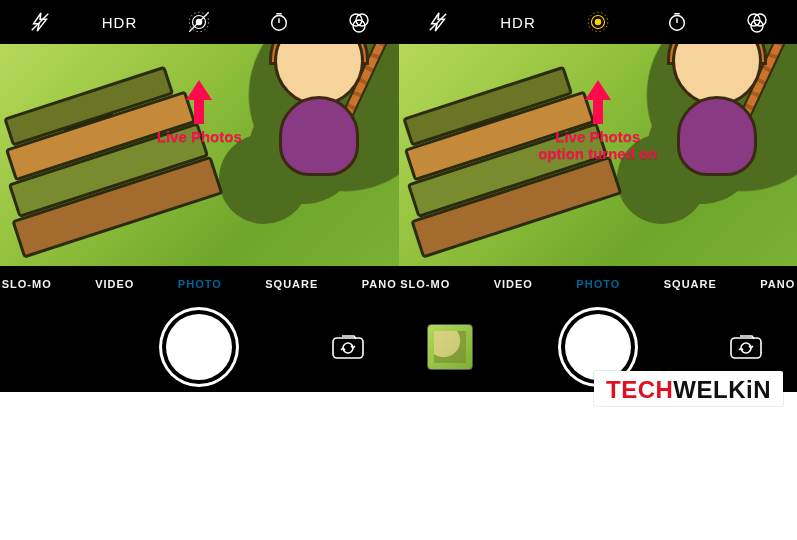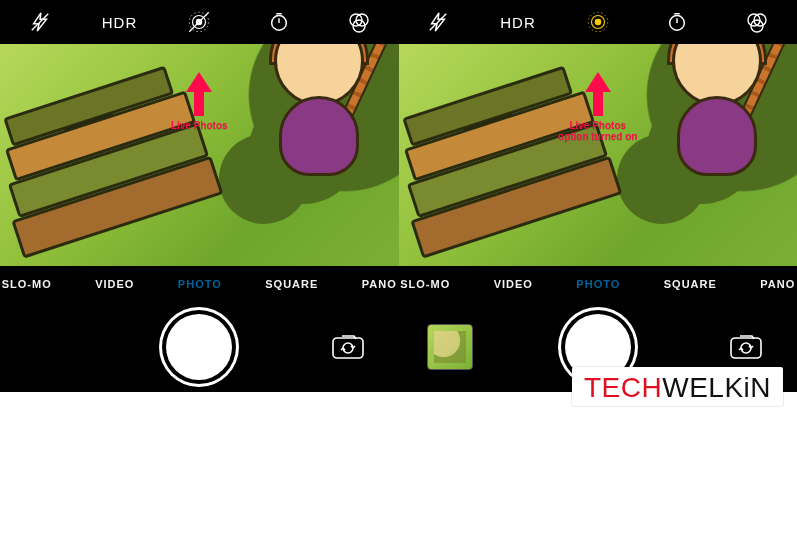--- a/index.html
+++ b/index.html
@@ -100,26 +100,26 @@
     position:absolute; right:0; top:0; width:180px; height:170px;
     background: radial-gradient(circle at 70% 30%, #4e6d1e 0 55%, transparent 56%);
     border-bottom-left-radius: 120px;
   }
   .tree::after{
     content:""; position:absolute; right:40px; top:50px; width:110px; height:110px;
     border-radius:50%; background:#4e6d1e; box-shadow: -40px 30px 0 -10px #4e6d1e;
   }
   .arrow-note {
     position: absolute;
-    top: 28px;
+    top: 36px;
     left: 50%;
     transform: translateX(-90px);
     color: #ff0a4d;
     font-weight: 700;
-    font-size: 10px;
+    font-size: 15px;
     text-align: center;
     text-shadow: 0 1px 0 rgba(0,0,0,.15);
     pointer-events: none;
     width: 180px;
   }
   .arrow-note .arrow {
     display:block; margin:0 auto 4px;
   }
   .mode-bar {
     height: 36px;
@@ -169,22 +169,22 @@
     bottom: 134px;
     background: #fff;
     padding: 6px 12px 4px;
     border-radius: 2px;
     box-shadow: 0 0 0 1px rgba(0,0,0,.08);
     text-align: left;
     line-height: 1.05;
     z-index: 50;
   }
   .watermark .brand {
-    font-size: 28px;
-    font-weight: 400;
+    font-size: 24px;
+    font-weight: 700;
     letter-spacing: .5px;
   }
   .watermark .brand .red { color:#e01020; }
   .watermark .brand .blk { color:#111; }
   .watermark .url {
     font-size: 12px;
     color:#333;
   }
   .thumb.hidden { visibility:hidden; }
 </style>

